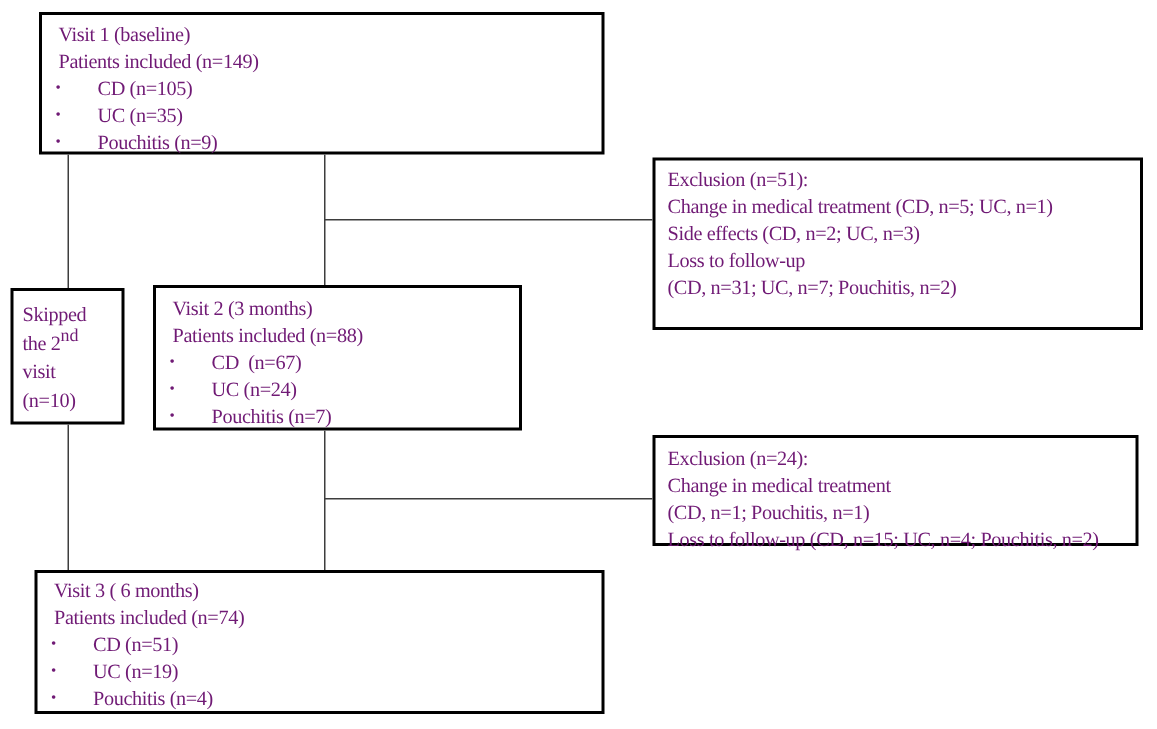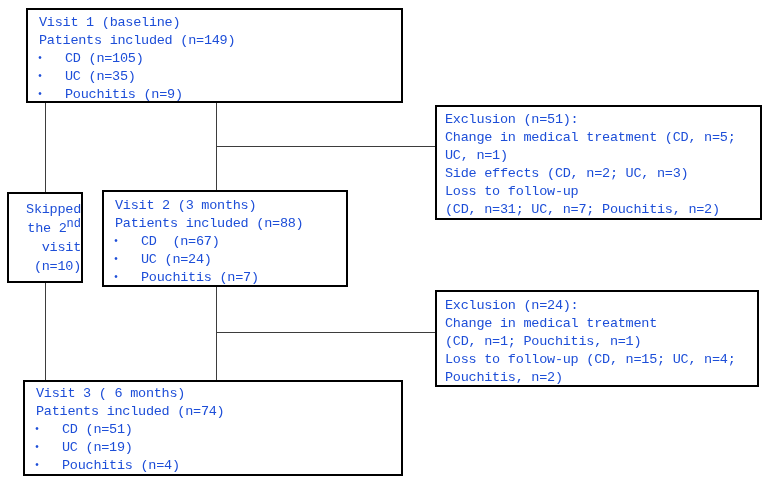--- a/index.html
+++ b/index.html
@@ -1,42 +1,42 @@
 <!DOCTYPE html>
 <html><head>
 <meta charset="utf-8">
 <style>
   html, body { margin: 0; padding: 0; background: #ffffff; }
   .canvas {
     position: relative;
     width: 771px;
     height: 486px;
     background: #ffffff;
-    font-family: Liberation Mono, monospace;
-    color: #1d4ed8;
+    font-family: Liberation Serif, serif;
+    color: #701a75;
     font-size: 13.5px;
     letter-spacing: -0.25px;
     overflow: hidden;
   }
   .box {
     position: absolute;
     box-sizing: border-box;
     border: 2px solid #000000;
     background: #ffffff;
   }
   .vline { position: absolute; width: 1px; background: #3d3d3d; }
   .hline { position: absolute; height: 1px; background: #3d3d3d; }
 
   
   .visit1 { left: 26px;  top: 8px;   width: 377px; height: 95px; padding-top: 4px; }
   .visit2 { left: 102px; top: 190px; width: 246px; height: 97px; padding-top: 5px; }
   .visit3 { left: 23px;  top: 380px; width: 380px; height: 96px; padding-top: 3px; }
   .excl1  { left: 435px; top: 105px; width: 327px; height: 115px; padding-top: 4px; }
-  .excl2  { left: 435px; top: 290px; width: 324px; height: 97px; padding-top: 5px; }
-  .skip   { left: 7px;   top: 192px; width: 76px;  height: 91px; padding-top: 6px; text-align: right; }
+  .excl2  { left: 435px; top: 290px; width: 324px; height: 74px; padding-top: 5px; }
+  .skip   { left: 7px;   top: 192px; width: 76px;  height: 91px; padding-top: 6px; }
 
   .tline { line-height: 18px; padding-left: 11px; white-space: pre-wrap; }
   .xline { line-height: 18px; padding-left: 8px;  white-space: pre-wrap; }
   .sline { line-height: 19px; padding-left: 6px;  white-space: pre-wrap; }
   .brow  { display: flex; line-height: 18px; padding-left: 9px; }
   .glyph { flex: 0 0 28px; width: 28px; font-size: 10px; line-height: 18px; }
   .btext { white-space: pre-wrap; }
   sup { font-size: 12px; vertical-align: super; letter-spacing: 0; line-height: 0; }
 </style>
 </head>

